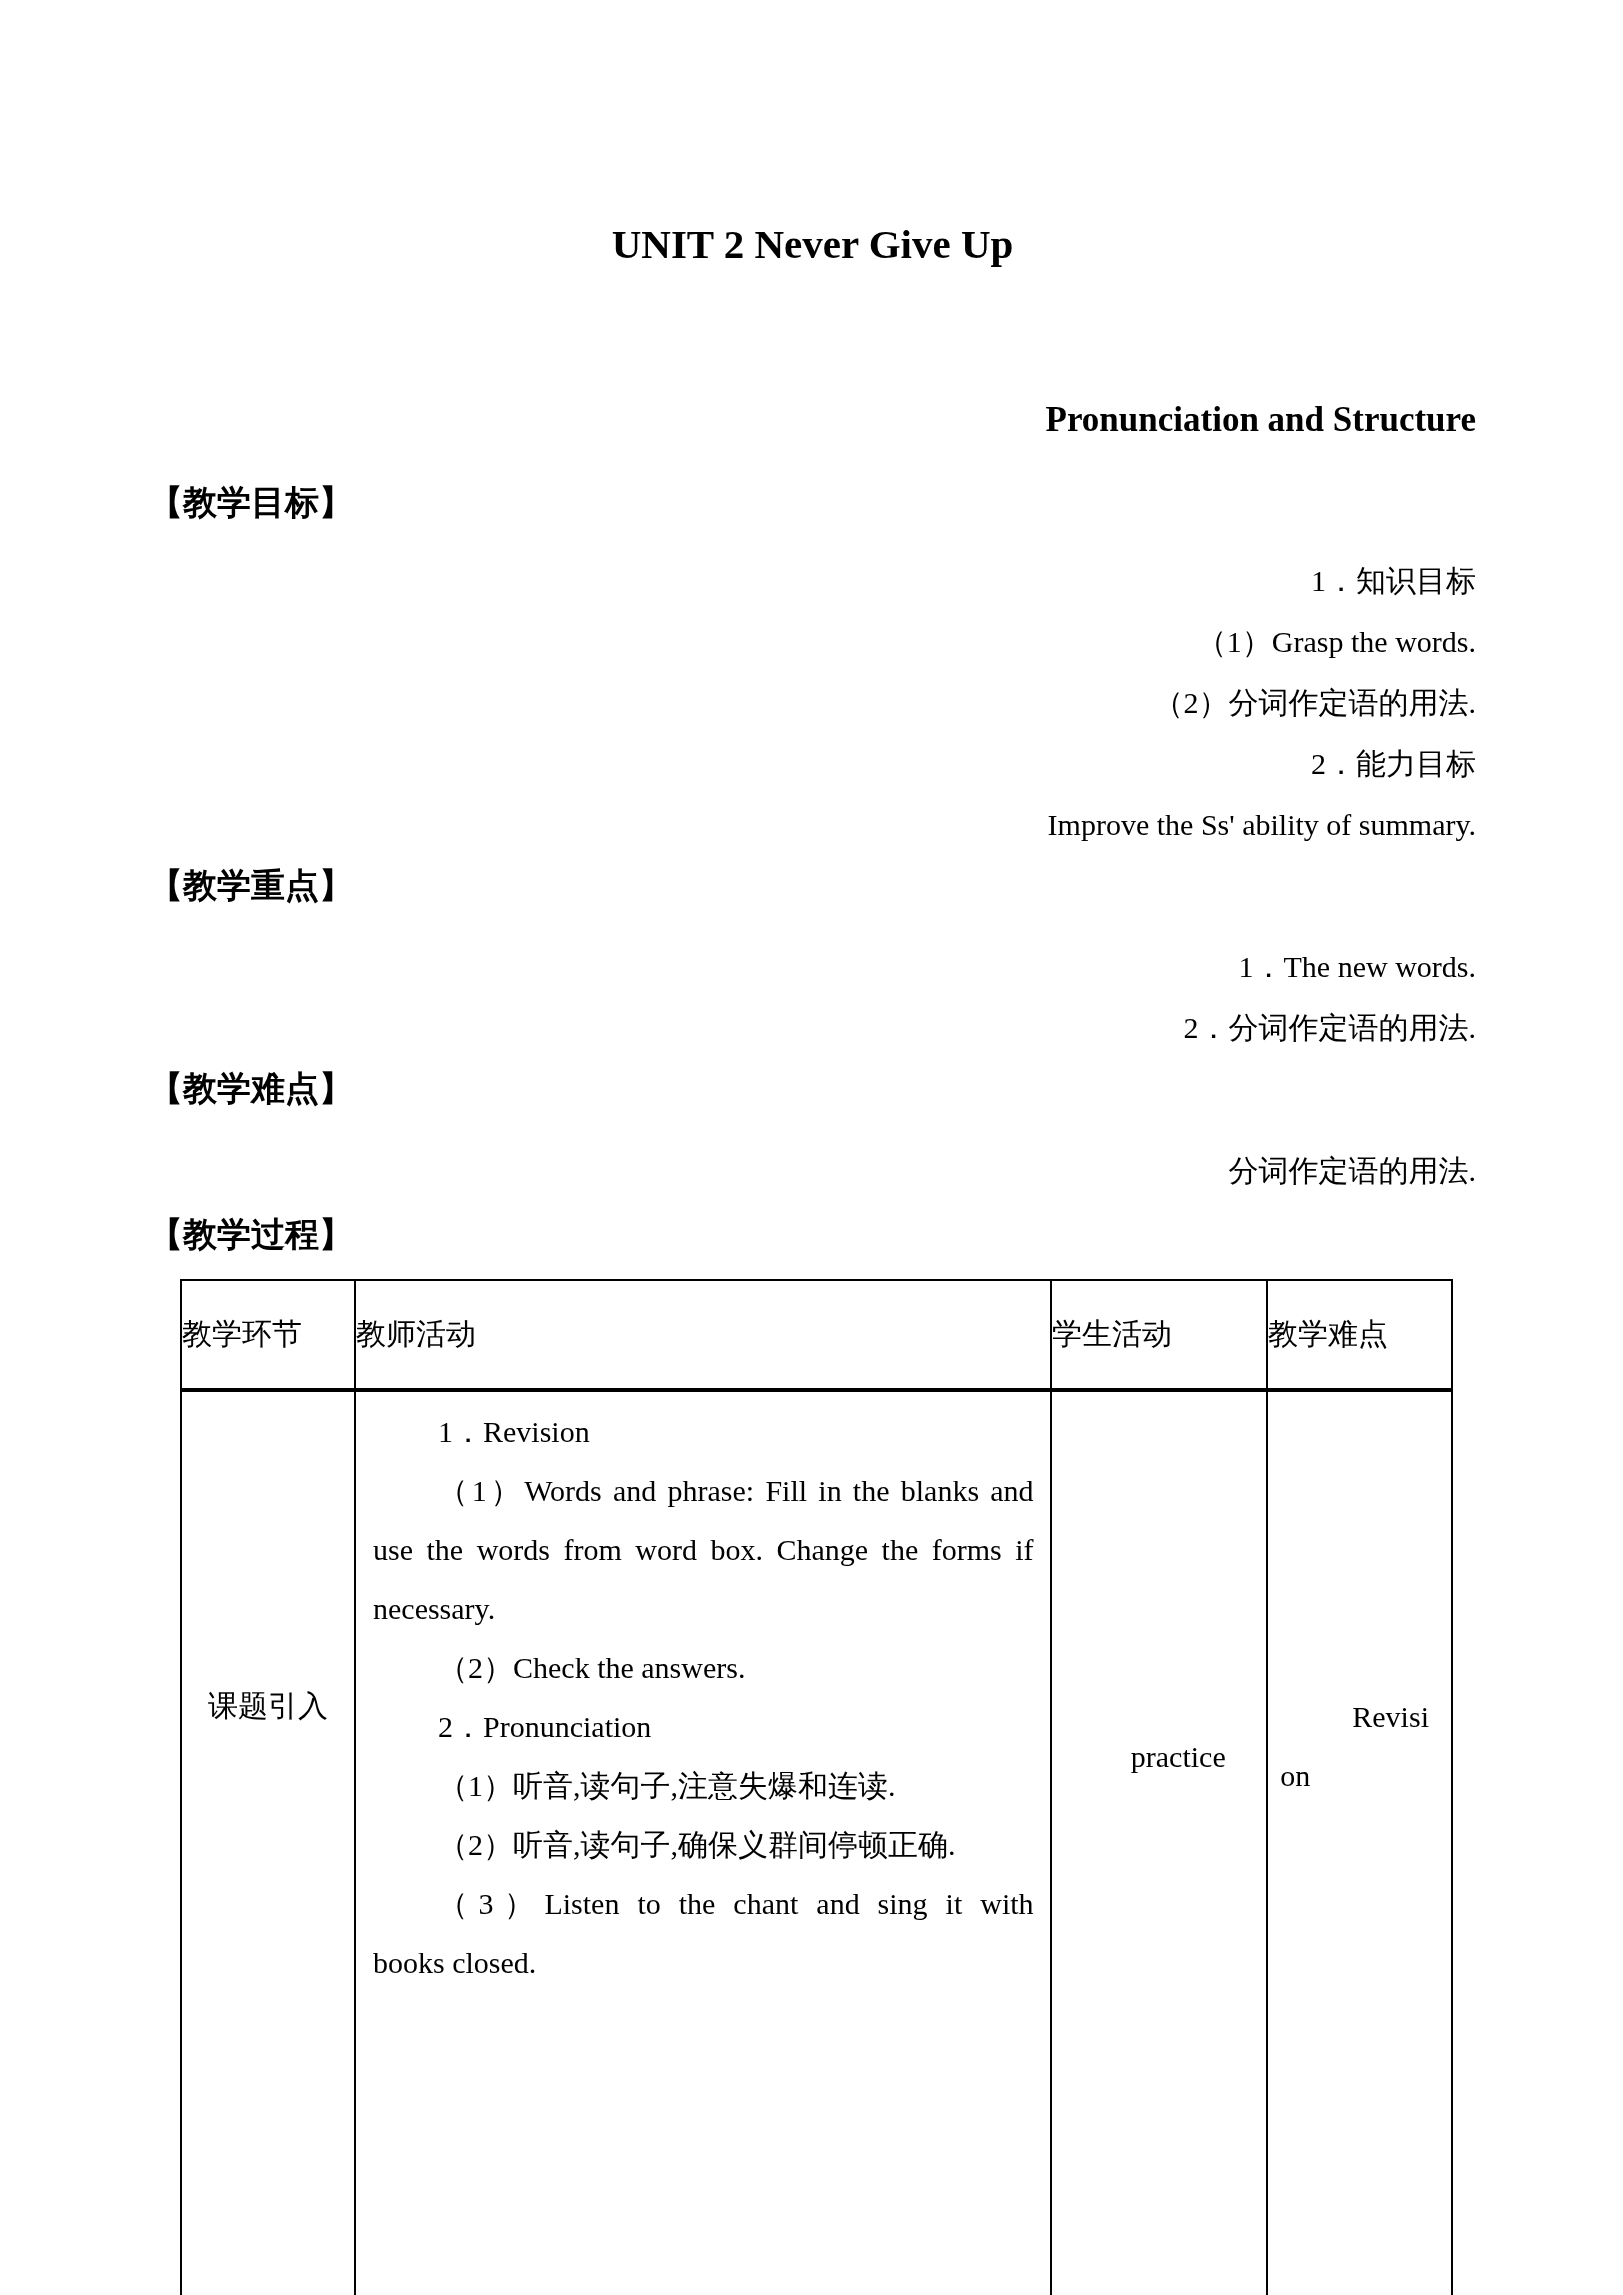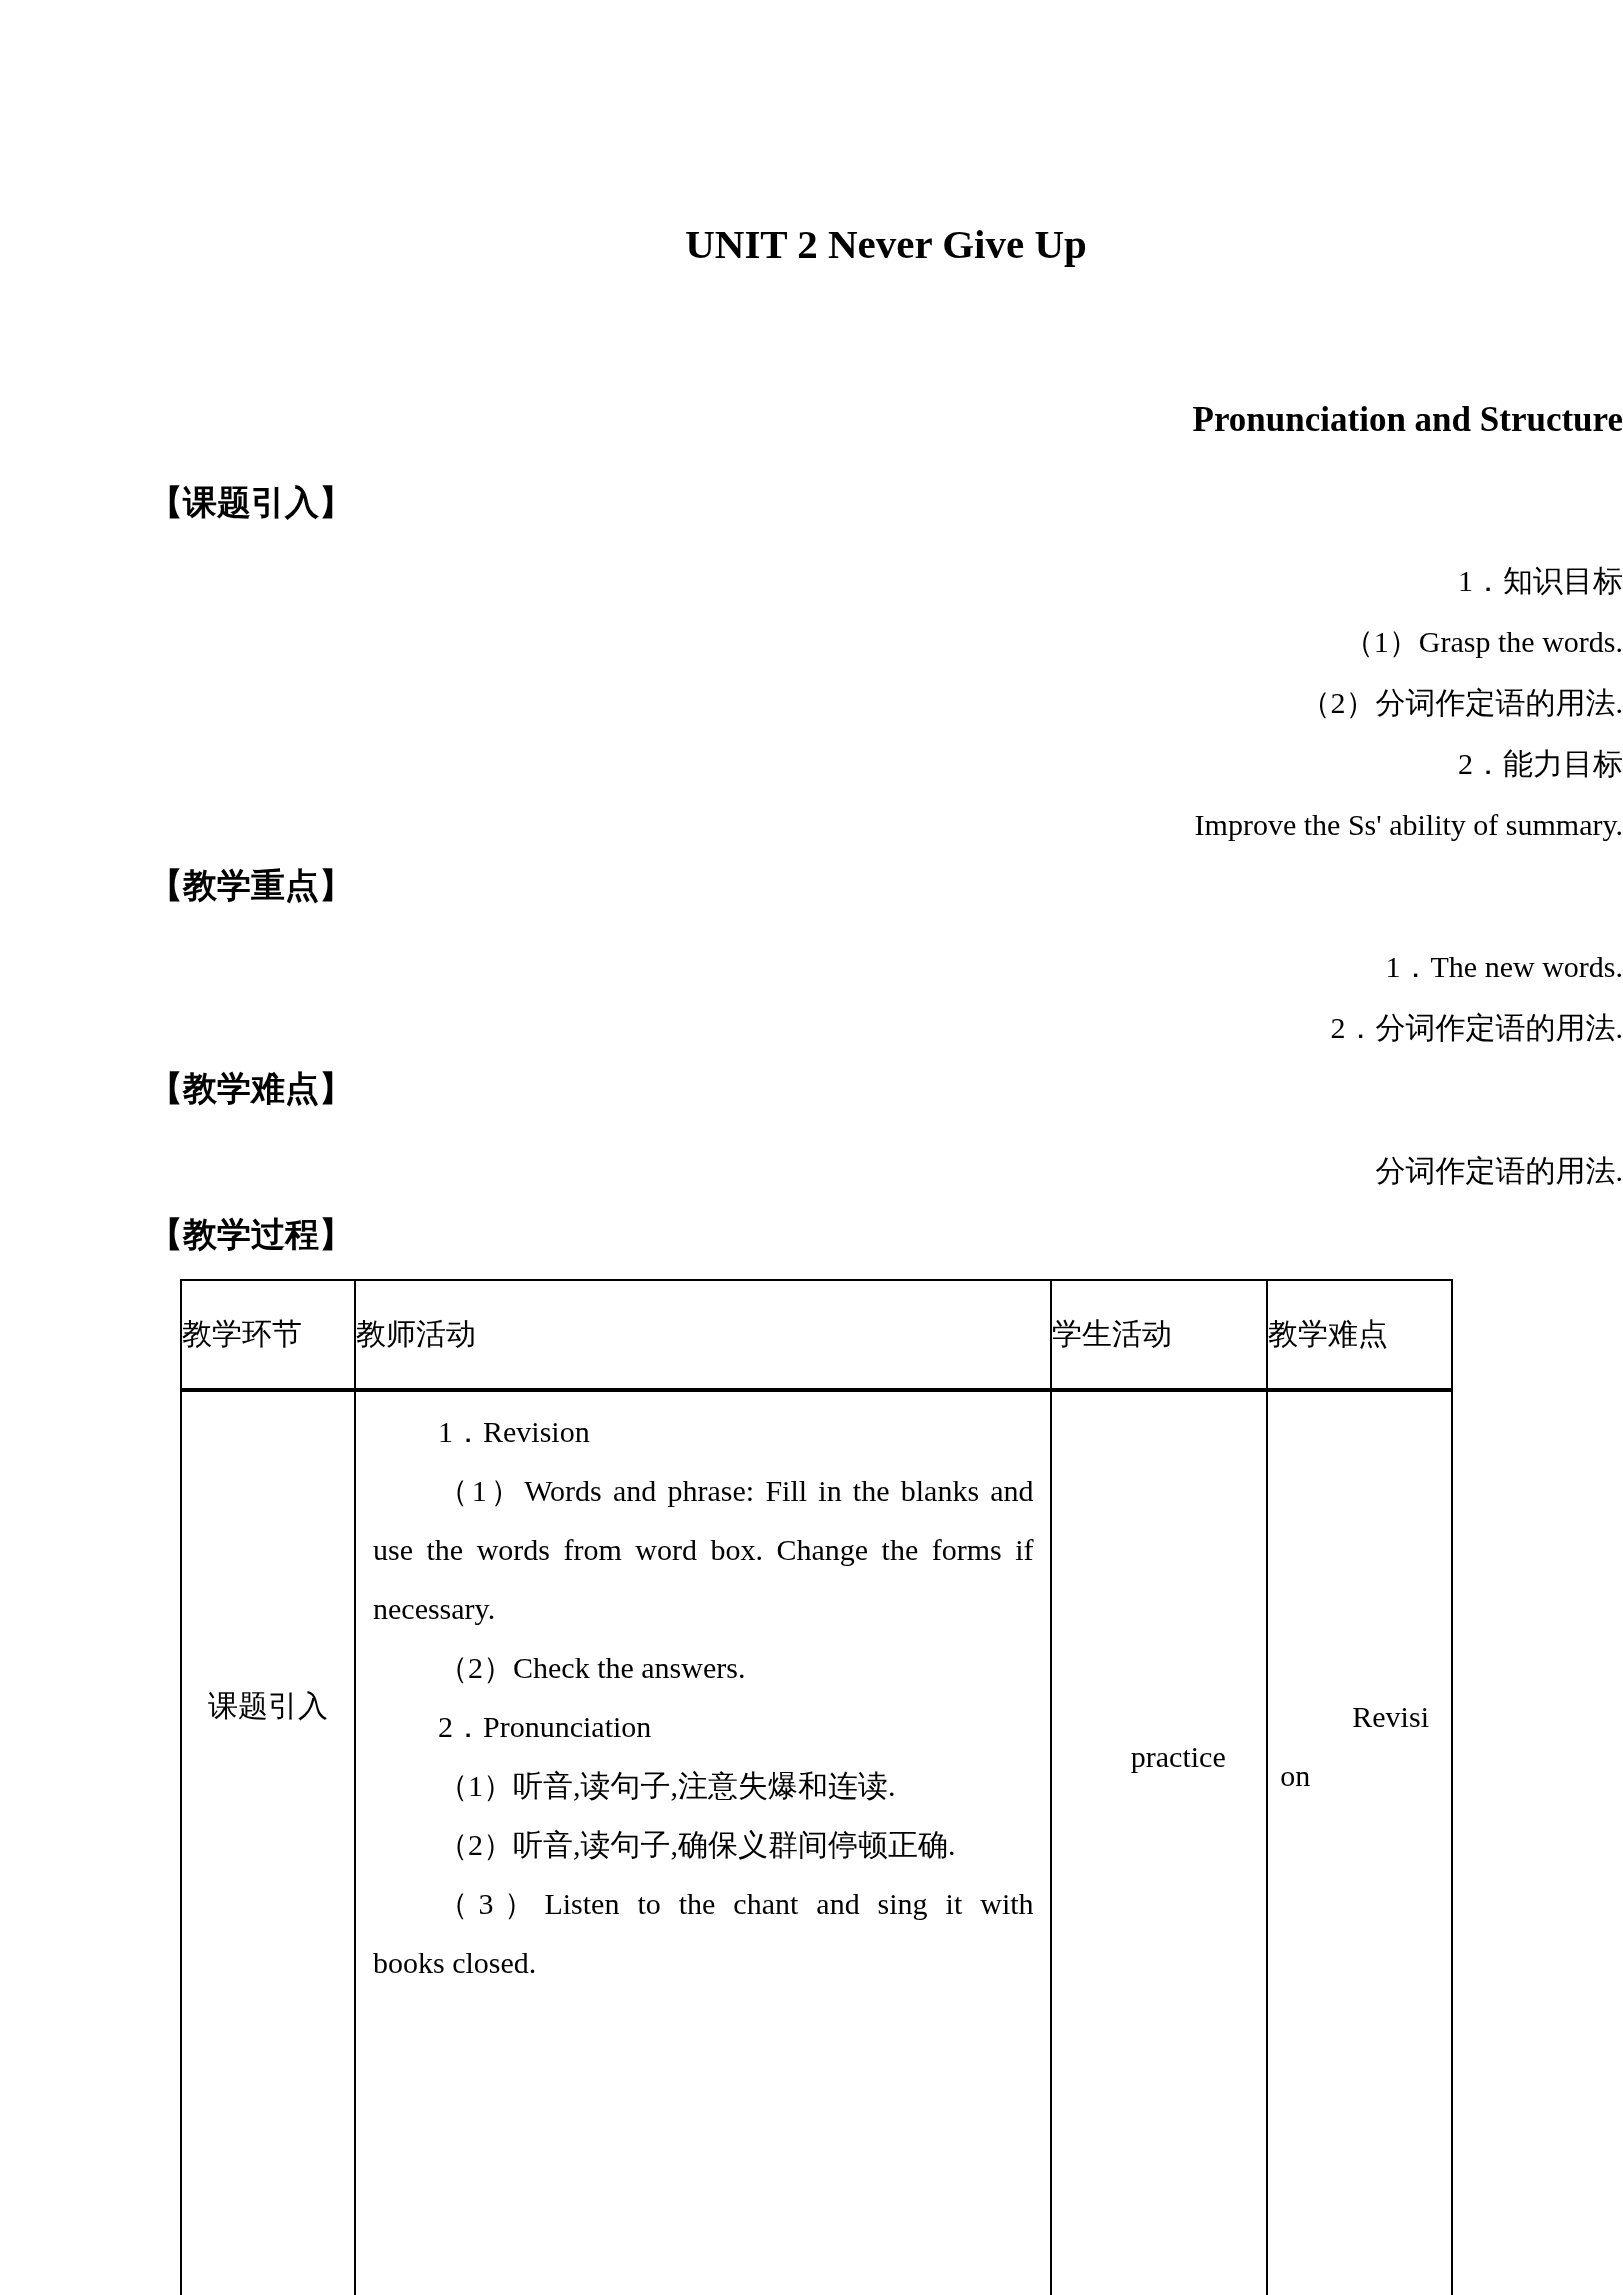--- a/index.html
+++ b/index.html
@@ -3,21 +3,21 @@
 <meta charset="utf-8">
 <style>
   html,body { margin:0; padding:0; background:#888; }
   .page {
     position:relative;
     width:1623px; height:2295px;
     margin:0 auto;
     background:#ffffff;
     color:#000;
     font-family:"Liberation Serif","DejaVu Serif",serif;
-    padding-left:149px; 
+    padding-left:149px; padding-right:147px;
     box-sizing:border-box;
     overflow:hidden;
   }
   .doc-title {
     margin-top:217px;
     font-size:41px; font-weight:bold;
     line-height:55px; text-align:center;
   }
   .subtitle {
     margin-top:123px;
@@ -69,21 +69,21 @@
 </style>
 </head>
 <body>
 
 <div class="page">
 
   <div class="doc-title">UNIT 2 Never Give Up</div>
 
   <div class="subtitle">Pronunciation and Structure</div>
 
-  <div class="sec-heading h-goals">【课题引入】</div>
+  <div class="sec-heading h-goals">【教学目标】</div>
   <div class="body-line ind first">1．知识目标</div>
   <div class="body-line ind">（1）Grasp the words.</div>
   <div class="body-line ind">（2）分词作定语的用法.</div>
   <div class="body-line ind">2．能力目标</div>
   <div class="body-line ind">Improve the Ss' ability of summary.</div>
 
   <div class="sec-heading h-kp">【教学重点】</div>
   <div class="body-line ind gap">1．The new words.</div>
   <div class="body-line ind">2．分词作定语的用法.</div>
 

